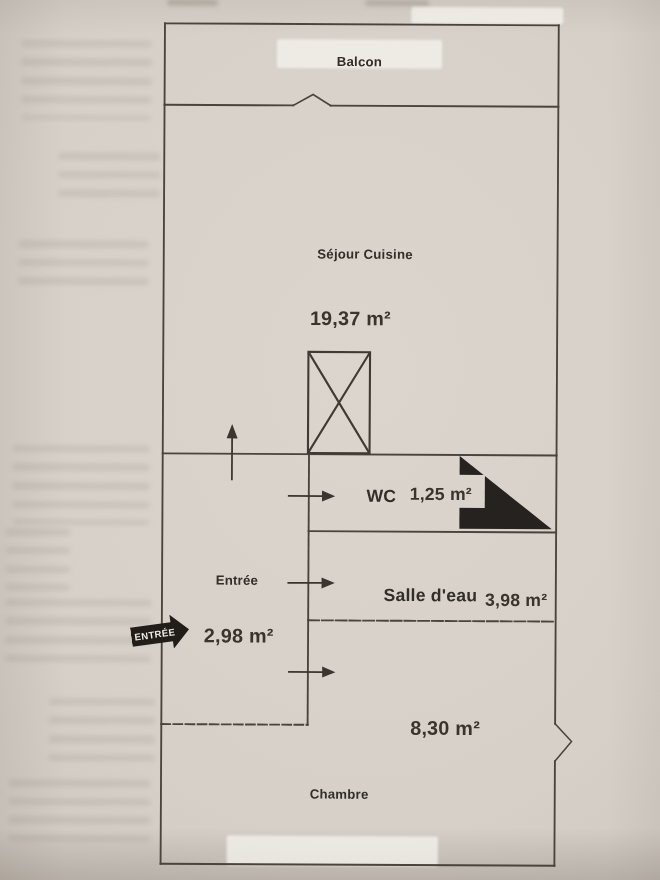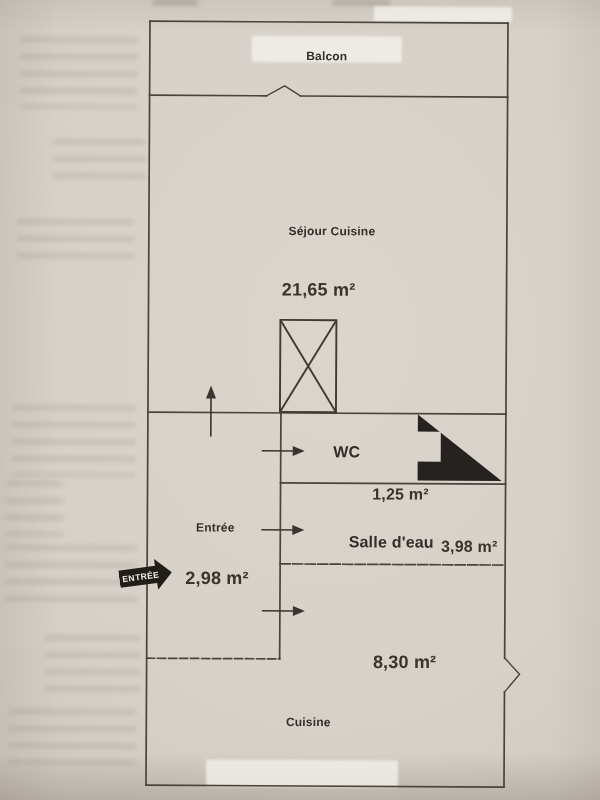--- a/index.html
+++ b/index.html
@@ -115,28 +115,28 @@
       </g>
       <g>
         <line x1="263" y1="611" x2="295" y2="611"></line>
         <polygon points="306,611 294,606 294,616" stroke="none"></polygon>
       </g>
     </g>
   </svg>
 
   <div class="lbl room-name" style="left:325px;top:56px;">Balcon</div>
   <div class="lbl room-name" style="left:331px;top:231px;text-align:right;">Séjour Cuisine</div>
-  <div class="lbl area" style="left:318px;top:290px;">21,65 m²</div>
+  <div class="lbl area" style="left:318px;top:290px;">19,37 m²</div>
   <div class="lbl room-name small" style="left:347px;top:452px;">WC</div>
-  <div class="lbl area small" style="left:401px;top:450px;margin-top:44px;">1,25 m²</div>
+  <div class="lbl area small" style="left:401px;top:450px;">1,25 m²</div>
   <div class="lbl room-name small" style="left:392px;top:520px;margin-top:22px;">Salle d'eau</div>
   <div class="lbl area small" style="left:470px;top:546px;">3,98 m²</div>
   <div class="lbl room-name" style="left:216px;top:528px;">Entrée</div>
   <div class="lbl area" style="left:218px;top:579px;">2,98 m²</div>
   <div class="lbl area" style="left:406px;top:662px;">8,30 m²</div>
-  <div class="lbl room-name" style="left:310px;top:722px;">Cuisine</div>
+  <div class="lbl room-name" style="left:310px;top:722px;">Chambre</div>
 
   <div class="entree-badge">
     <div class="shape"></div>
     <span class="txt">ENTRÉE</span>
   </div>
 
 </div>
 
 </body></html>

